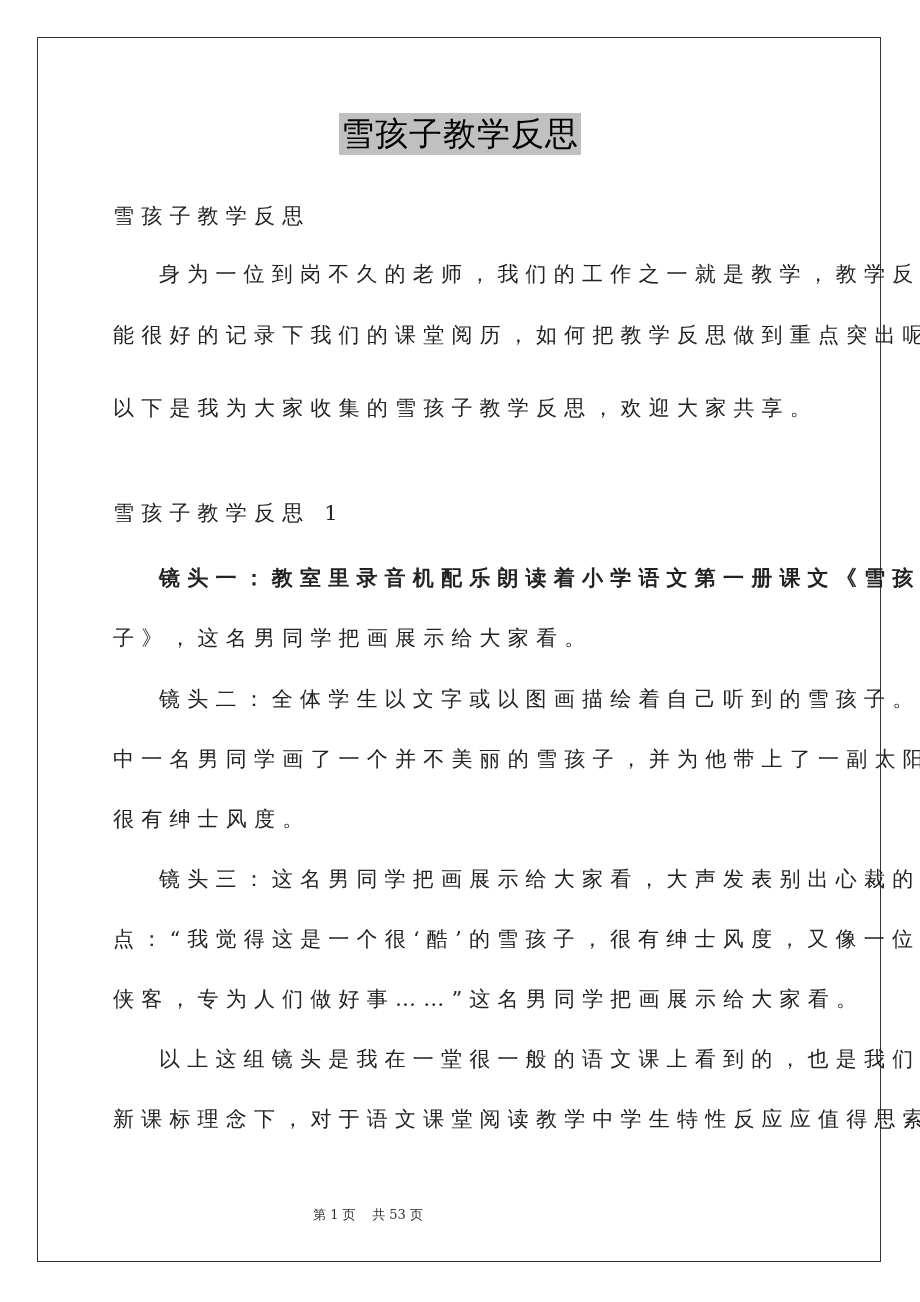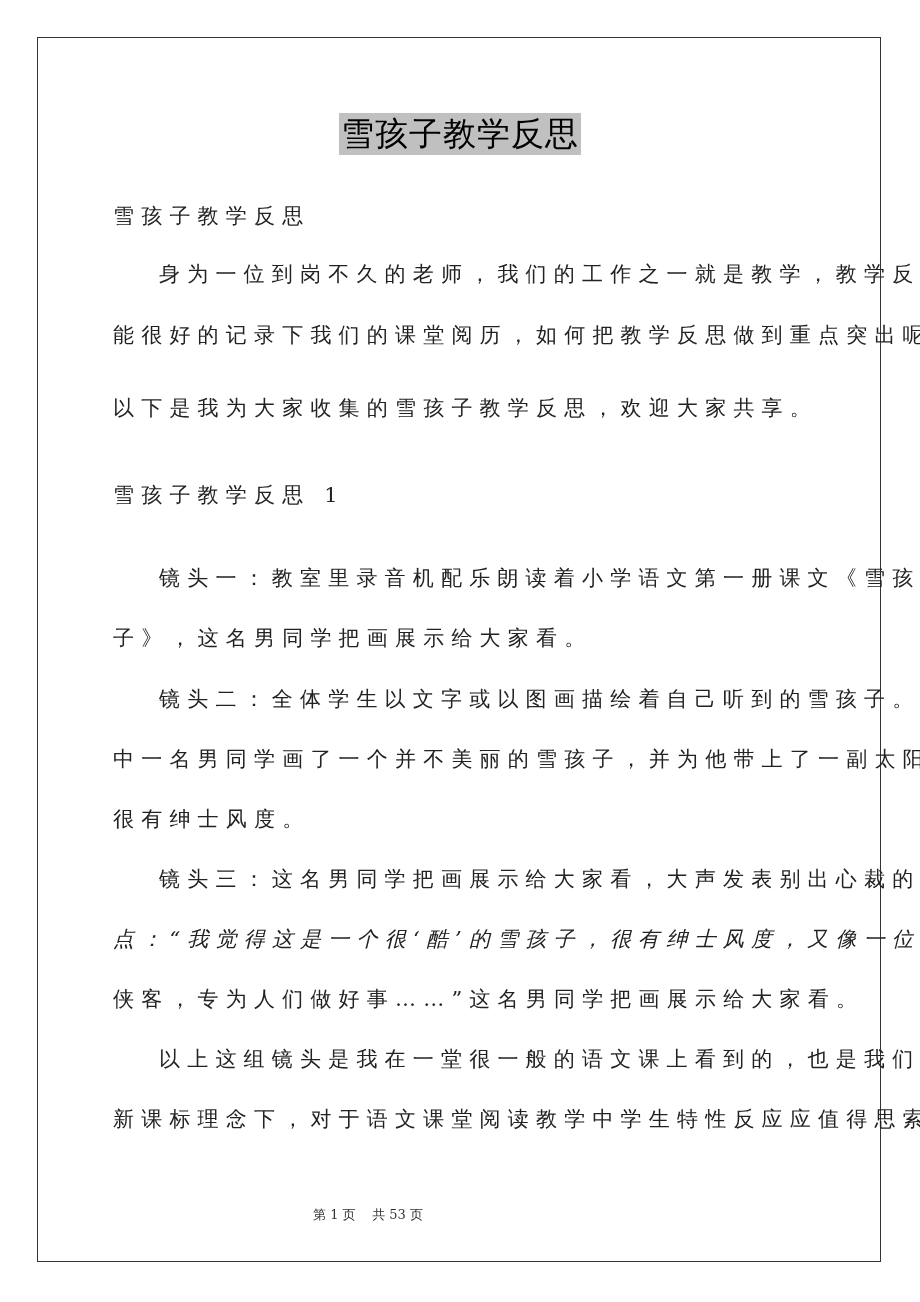--- a/index.html
+++ b/index.html
@@ -73,29 +73,29 @@
 <div class="doc-title-wrap">
   <span class="doc-title">雪孩子教学反思</span>
 </div>
 
 <div class="body-text" style="top:201px;">雪孩子教学反思</div>
 
 <div class="body-text indent" style="top:259px;">身为一位到岗不久的老师，我们的工作之一就是教学，教学反思</div>
 <div class="body-text" style="top:320px;">能很好的记录下我们的课堂阅历，如何把教学反思做到重点突出呢？</div>
 <div class="body-text" style="top:381px;margin-top:12px;">以下是我为大家收集的雪孩子教学反思，欢迎大家共享。</div>
 
-<div class="body-text" style="top:480px;">雪孩子教学反思 1</div>
+<div class="body-text" style="top:498px;">雪孩子教学反思 1</div>
 
-<div class="body-text indent" style="top:563px;">镜头一：教室里录音机配乐朗读着小学语文第一册课文《雪孩</div>
+<div class="body-text indent" style="top:563px;font-weight:bold;">镜头一：教室里录音机配乐朗读着小学语文第一册课文《雪孩</div>
 <div class="body-text" style="top:623px;">子》，这名男同学把画展示给大家看。</div>
 
 <div class="body-text indent" style="top:684px;">镜头二：全体学生以文字或以图画描绘着自己听到的雪孩子。其</div>
 <div class="body-text" style="top:744px;">中一名男同学画了一个并不美丽的雪孩子，并为他带上了一副太阳镜，</div>
 <div class="body-text" style="top:804px;">很有绅士风度。</div>
 
 <div class="body-text indent" style="top:864px;">镜头三：这名男同学把画展示给大家看，大声发表别出心裁的观</div>
-<div class="body-text" style="top:924px;font-style:italic;">点：“我觉得这是一个很‘酷’的雪孩子，很有绅士风度，又像一位</div>
+<div class="body-text" style="top:924px;">点：“我觉得这是一个很‘酷’的雪孩子，很有绅士风度，又像一位</div>
 <div class="body-text" style="top:984px;">侠客，专为人们做好事……”这名男同学把画展示给大家看。</div>
 
 <div class="body-text indent" style="top:1044px;">以上这组镜头是我在一堂很一般的语文课上看到的，也是我们在</div>
 <div class="body-text" style="top:1104px;">新课标理念下，对于语文课堂阅读教学中学生特性反应应值得思索的</div>
 
 <div class="footer">第 1 页    共 53 页</div>
 
 </body></html>

